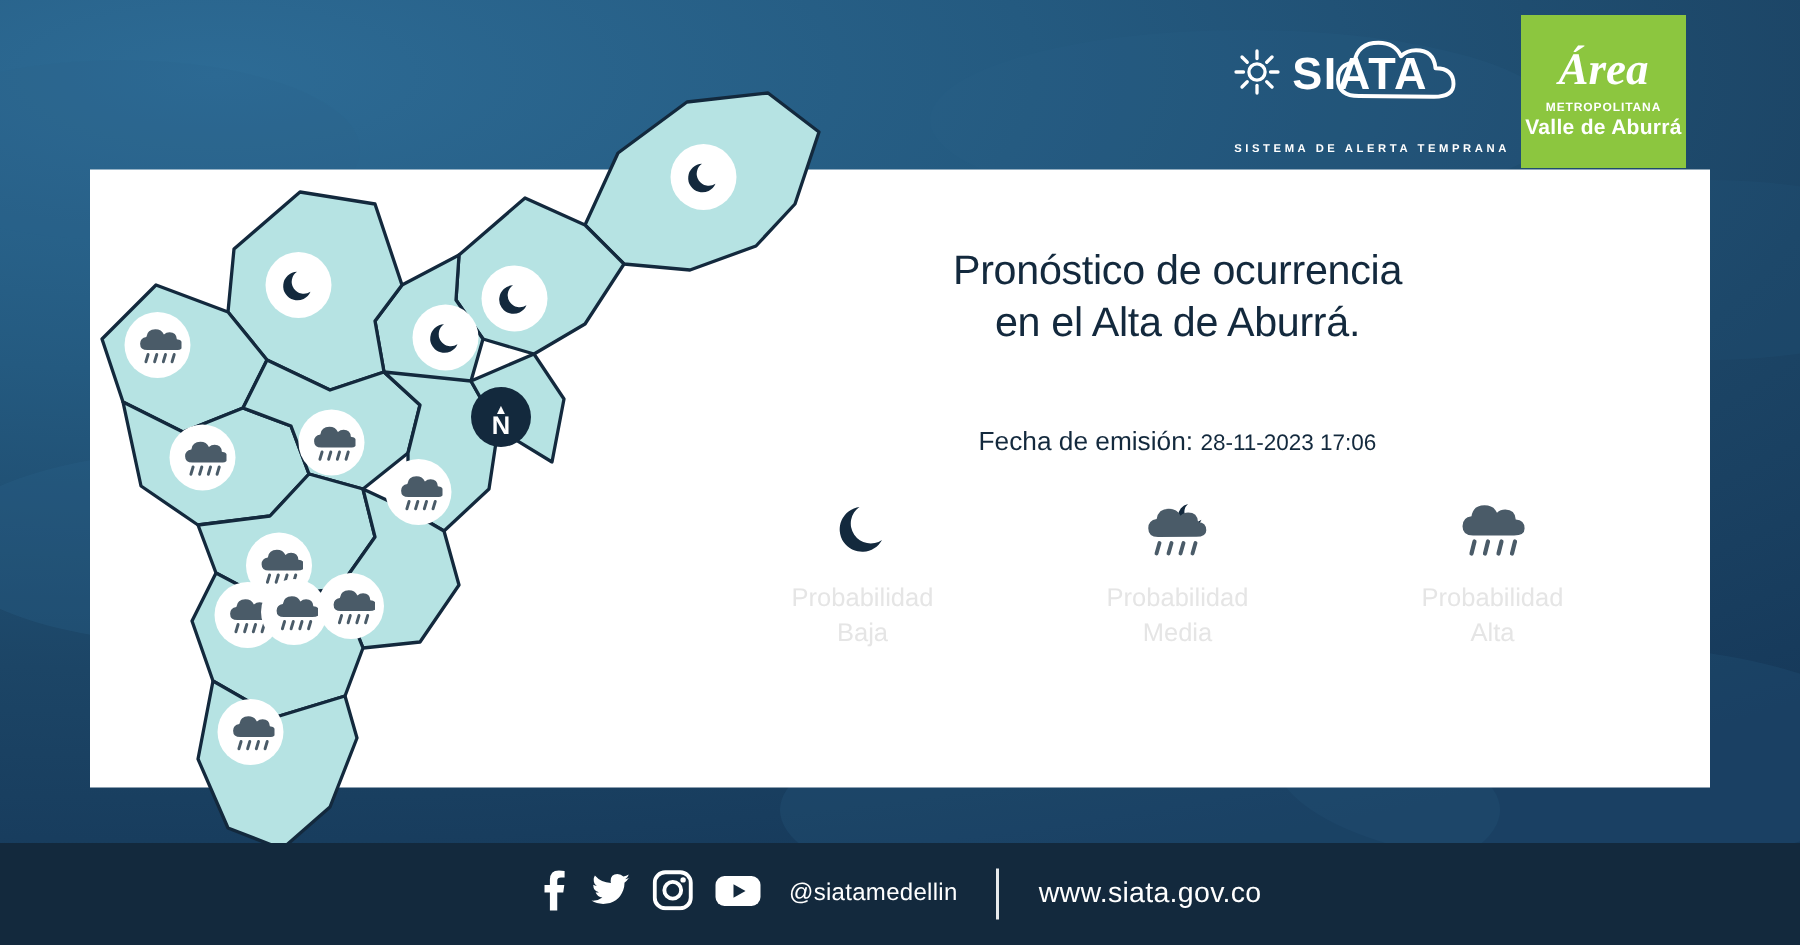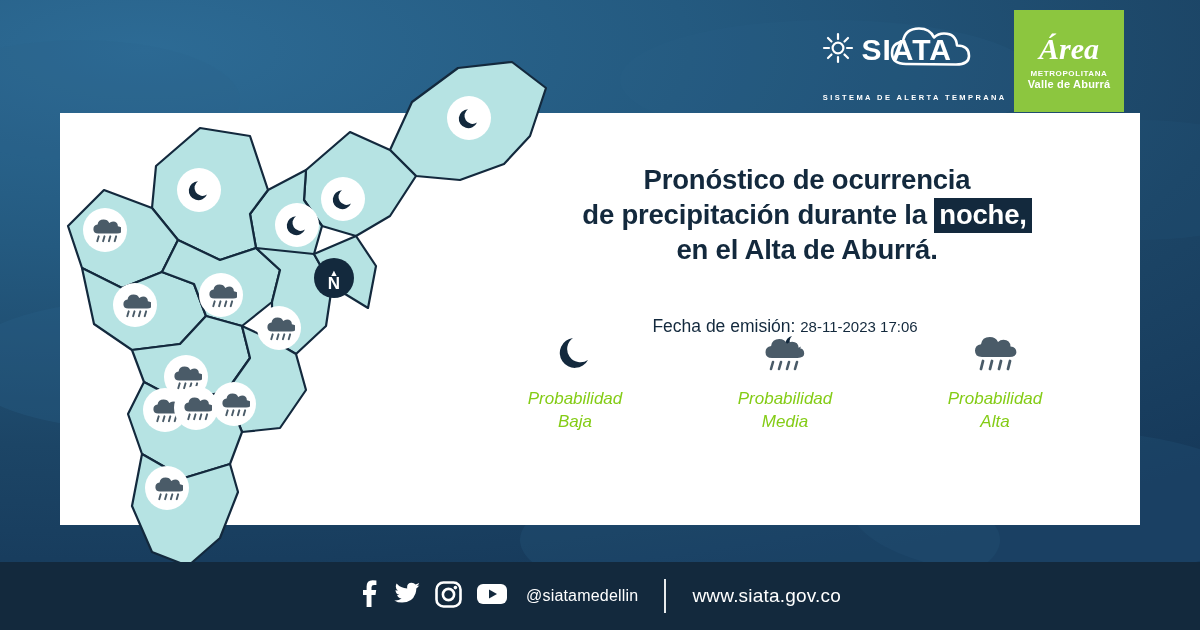--- a/index.html
+++ b/index.html
@@ -43,46 +43,46 @@
   }
   .area-logo{
     width:110px;height:102px;background:#8cc63f;display:flex;flex-direction:column;
     align-items:center;justify-content:center;margin-left:6px;
   }
   .area-word{
     color:#ffffff;font-family:"Liberation Serif", serif;font-style:italic;
     font-size:30px;font-weight:bold;line-height:1;margin-top:2px;
   }
   .area-l1{color:#ffffff;font-size:8px;font-weight:bold;letter-spacing:.6px;margin-top:5px;}
-  .area-l2{color:#ffffff;font-size:11px;font-weight:bold;letter-spacing:.2px;}
+  .area-l2{color:#ffffff;font-size:14px;font-weight:bold;letter-spacing:.2px;}
 
   
   .headline{
-    position:absolute;left:492px;top:162px;width:630px;text-align:center;
-    color:#13293d;font-weight:bold;font-size:27.5px;line-height:1.28;
+    position:absolute;left:470px;top:162px;width:630px;text-align:center;
+    color:#13293d;font-weight:normal;font-size:27.5px;line-height:1.28;
     letter-spacing:-.2px;
   }
   .hl-line{display:block;white-space:nowrap;}
   .hl-mark{background:#13293d;color:#ffffff;padding:1px 5px 3px 5px;}
   .emission{
     position:absolute;left:470px;top:284px;width:630px;text-align:center;
-    color:#13293d;font-size:17.5px;margin-top:32px;
+    color:#13293d;font-size:17.5px;
   }
   .emission .label{font-weight:normal;}
   .emission .value{font-size:15px;}
 
   
   .legend{
     position:absolute;left:470px;top:330px;width:630px;
     display:flex;justify-content:space-around;align-items:flex-start;
   }
   .legend-item{width:190px;display:flex;flex-direction:column;align-items:center;}
   .legend-ico{height:46px;display:flex;align-items:center;justify-content:center;}
   .legend-lbl{
-    margin-top:12px;color:#84cc16;font-size:17px;line-height:1.35;text-align:center;font-style:italic;
+    margin-top:12px;color:#e5e5e5;font-size:17px;line-height:1.35;text-align:center;
   }
 
   
   .map{position:absolute;left:60px;top:40px;width:520px;height:540px;}
   .map svg{display:block;}
 
   .mk{position:absolute;width:0;height:0;}
   .mk-in{
     position:absolute;transform:translate(-50%,-50%);
     width:44px;height:44px;border-radius:50%;
@@ -345,21 +345,20 @@
     </div>
 
     <div class="compass" style="left:274px;top:238px;">
       <span class="car">▲</span>
       <span class="n">N</span>
     </div>
   </div>
 
   <div class="headline">
     <span class="hl-line">Pronóstico de ocurrencia</span>
-    <span class="hl-line"><span>de precipitación durante la</span> <span class="hl-mark">noche,</span></span>
     <span class="hl-line">en el Alta de Aburrá.</span>
   </div>
 
   <div class="emission">
     <span class="label">Fecha de emisión:</span>
     <span class="value">28-11-2023 17:06</span>
   </div>
 
   <div class="legend">
 

